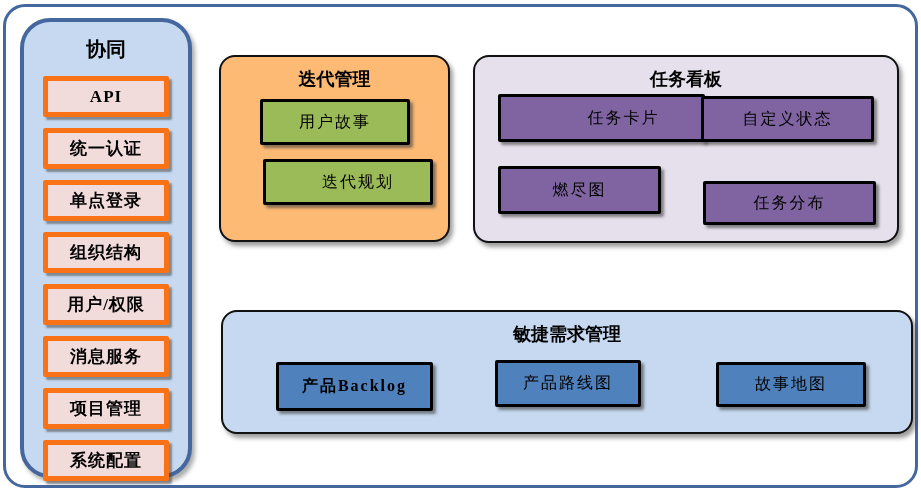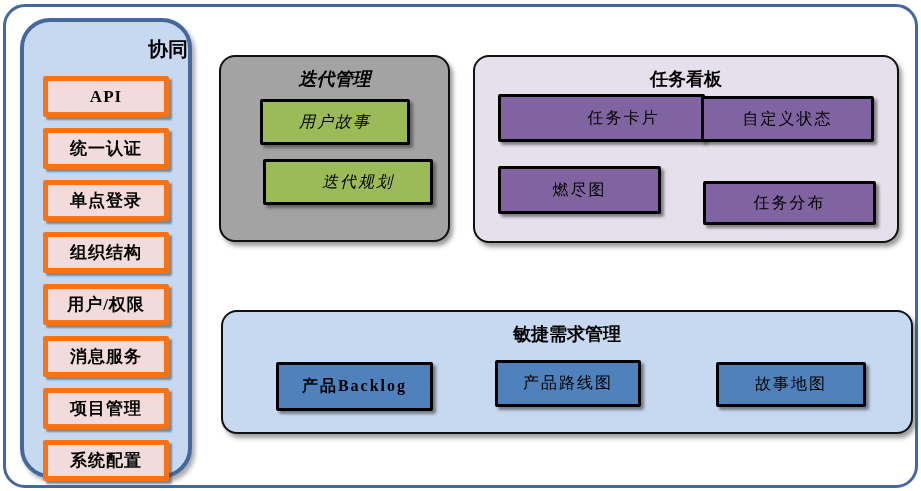--- a/index.html
+++ b/index.html
@@ -7,35 +7,35 @@
   .stage{position:relative;width:921px;height:491px;background:#fff;overflow:hidden;}
 
   
   .frame{position:absolute;left:3px;top:4px;width:909px;height:478px;
          border:3px solid #44689d;border-radius:22px;background:#fff;}
 
   
   .sidebar{position:absolute;left:14px;top:11px;width:164px;height:452px;
            background:#c6d9f1;border:4px solid #44689d;border-radius:30px;
            box-shadow:3px 4px 4px rgba(70,70,70,.45);}
-  .sidebar-title{margin-top:14px;text-align:right;font-size:20px;font-weight:bold;color:#000;}
+  .sidebar-title{margin-top:14px;text-align:center;font-size:20px;font-weight:bold;color:#000;}
   .sidebar-items{display:flex;flex-direction:column;align-items:center;gap:11px;margin-top:13px;}
   .s-item{width:116px;height:31px;line-height:31px;text-align:center;
           background:#f2dcdb;border:5px solid #f97316;border-radius:2px;
           box-shadow:3px 3px 2px rgba(70,70,70,.55);
           font-family:"Liberation Serif","DejaVu Serif",serif;
           font-weight:bold;font-size:17px;color:#000;letter-spacing:1px;}
 
   
   .panel{position:absolute;border:2px solid #111;border-radius:16px;
          box-shadow:3px 4px 4px rgba(60,60,60,.5);}
   .panel-title{position:absolute;top:10px;left:0;right:0;text-align:center;
                font-size:18px;font-weight:bold;color:#000;}
 
-  .panel-iteration{left:213px;top:48px;width:227px;height:183px;background:#a3a3a3;font-style:italic;}
+  .panel-iteration{left:213px;top:48px;width:227px;height:183px;background:#fdba74;}
   .panel-taskboard{left:467px;top:48px;width:422px;height:184px;background:#e6e0ec;}
   .panel-requirements{left:215px;top:303px;width:688px;height:120px;background:#c6d9f1;}
 
   
   .box{position:absolute;display:flex;align-items:center;justify-content:center;
        border:3px solid #000;border-radius:2px;
        box-shadow:3px 3px 3px rgba(60,60,60,.6);
        font-family:"Liberation Serif","DejaVu Serif",serif;
        font-size:16px;color:#000;letter-spacing:2px;}
   .box-green{background:#9bbb59;}

